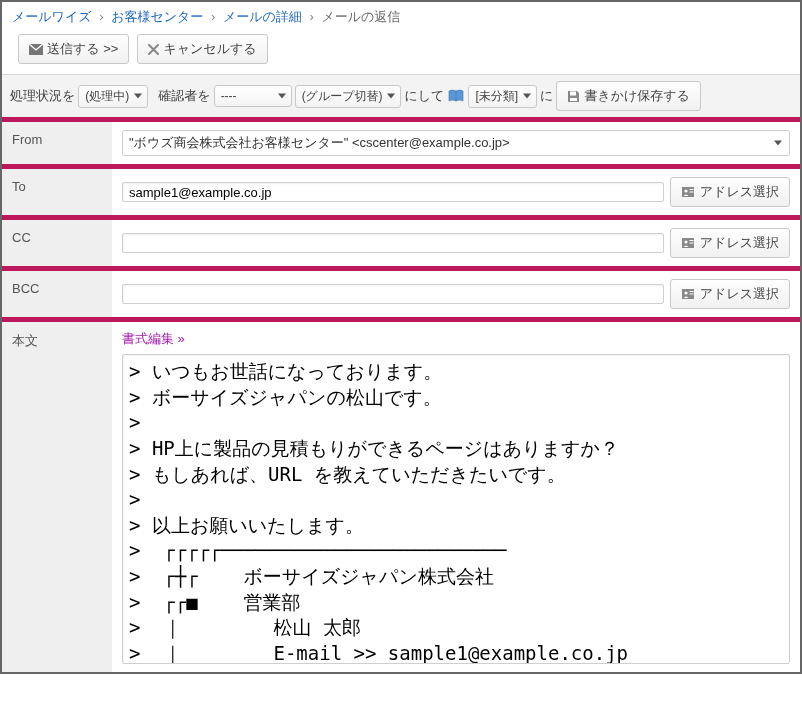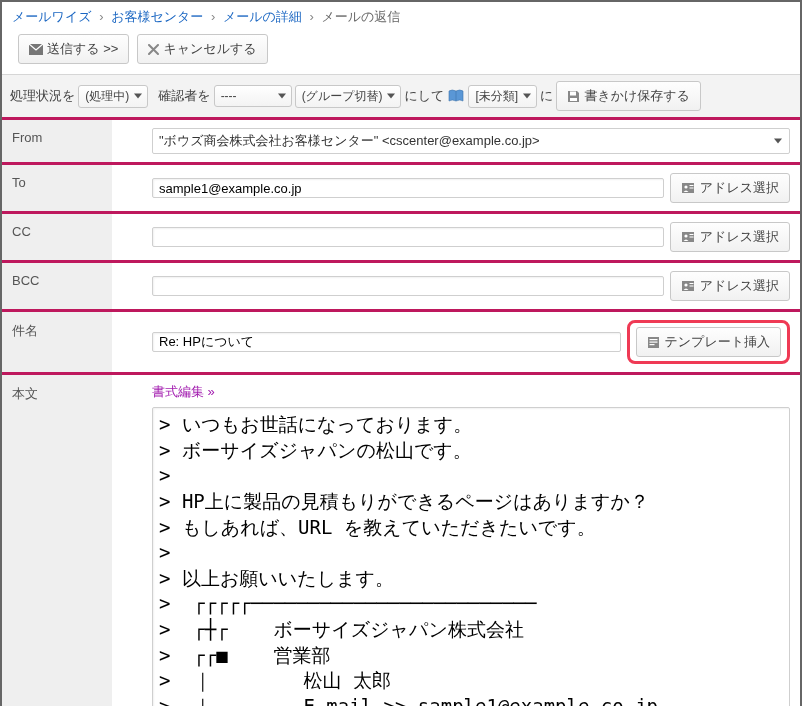--- a/index.html
+++ b/index.html
@@ -71,22 +71,21 @@
     border-top:5px solid #555; transform: translateY(-50%);
   }
   .sel.empty { min-width: 78px; }
   .toolbar .spacer { flex: 0 0 4px; }
   .ic-book { color:#4b89d0; display:inline-flex; align-items:center; }
 
   
   .rows { }
   .row {
     display:flex;
-    border-top: 3px solid #be185d;
-    gap: 30px;
+    border-top: 5px solid #be185d;
   }
   .row .lab {
     width: 110px; min-width:110px;
     background: #efefef;
     padding: 10px 10px;
     color: #555;
     font-size: 13px;
   }
   .row .field {
     flex: 1;
@@ -275,39 +274,20 @@
                 <path d="M2.5 10 Q5 7 7.5 10" fill="#fff"></path>
                 <rect x="8.5" y="3" width="4" height="1" fill="#fff"></rect>
                 <rect x="8.5" y="5.5" width="4" height="1" fill="#fff"></rect>
               </svg>
           </span>
           <span>アドレス選択</span>
         </button>
       </div>
     </div>
 
-    <div class="row">
-      <div class="lab">件名</div>
-      <div class="field">
-        <input type="text" value="Re: HPについて" style="">
-        <span class="hl-box">
-          <button class="btn">
-            <span class="ic">
-              <svg width="13" height="13" viewBox="0 0 13 13">
-                  <rect x="1" y="1" width="11" height="11" fill="#888"></rect>
-                  <rect x="2.5" y="3" width="8" height="1.2" fill="#fff"></rect>
-                  <rect x="2.5" y="5.5" width="8" height="1.2" fill="#fff"></rect>
-                  <rect x="2.5" y="8" width="5" height="1.2" fill="#fff"></rect>
-                </svg>
-            </span>
-            <span>テンプレート挿入</span>
-          </button>
-        </span>
-      </div>
-    </div>
 
     <div class="row body-row">
       <div class="lab">本文</div>
       <div class="field">
         <a href="#" class="format-link">書式編集 »</a>
         <textarea class="body-text" style="">&gt; いつもお世話になっております。
 &gt; ボーサイズジャパンの松山です。
 &gt;
 &gt; HP上に製品の見積もりができるページはありますか？
 &gt; もしあれば、URL を教えていただきたいです。

